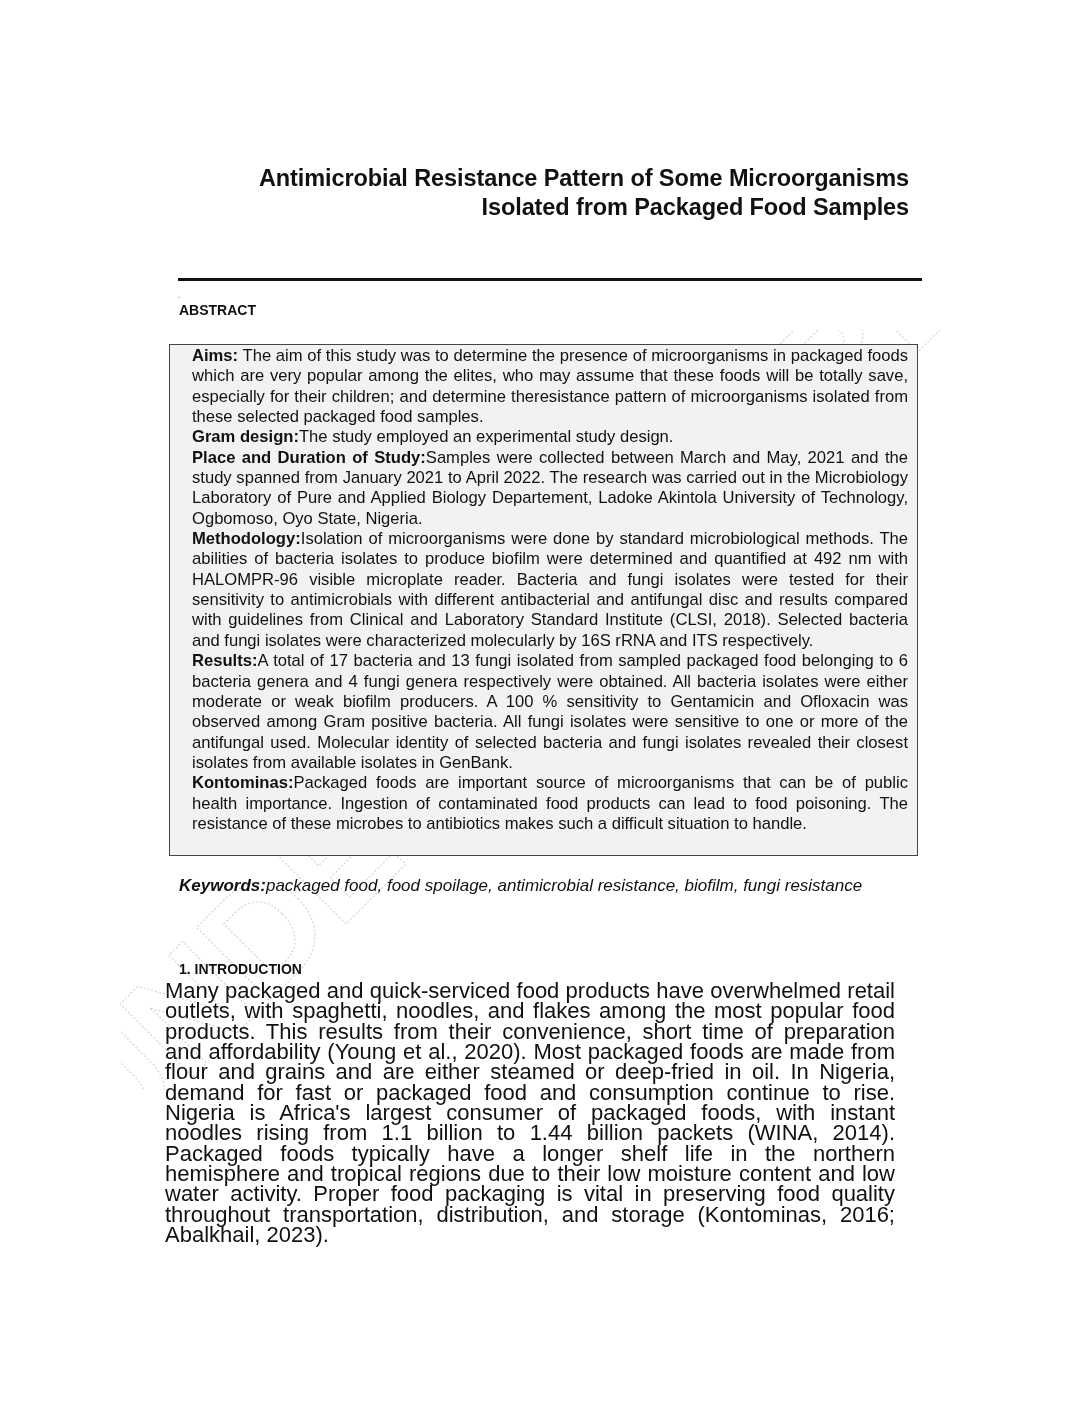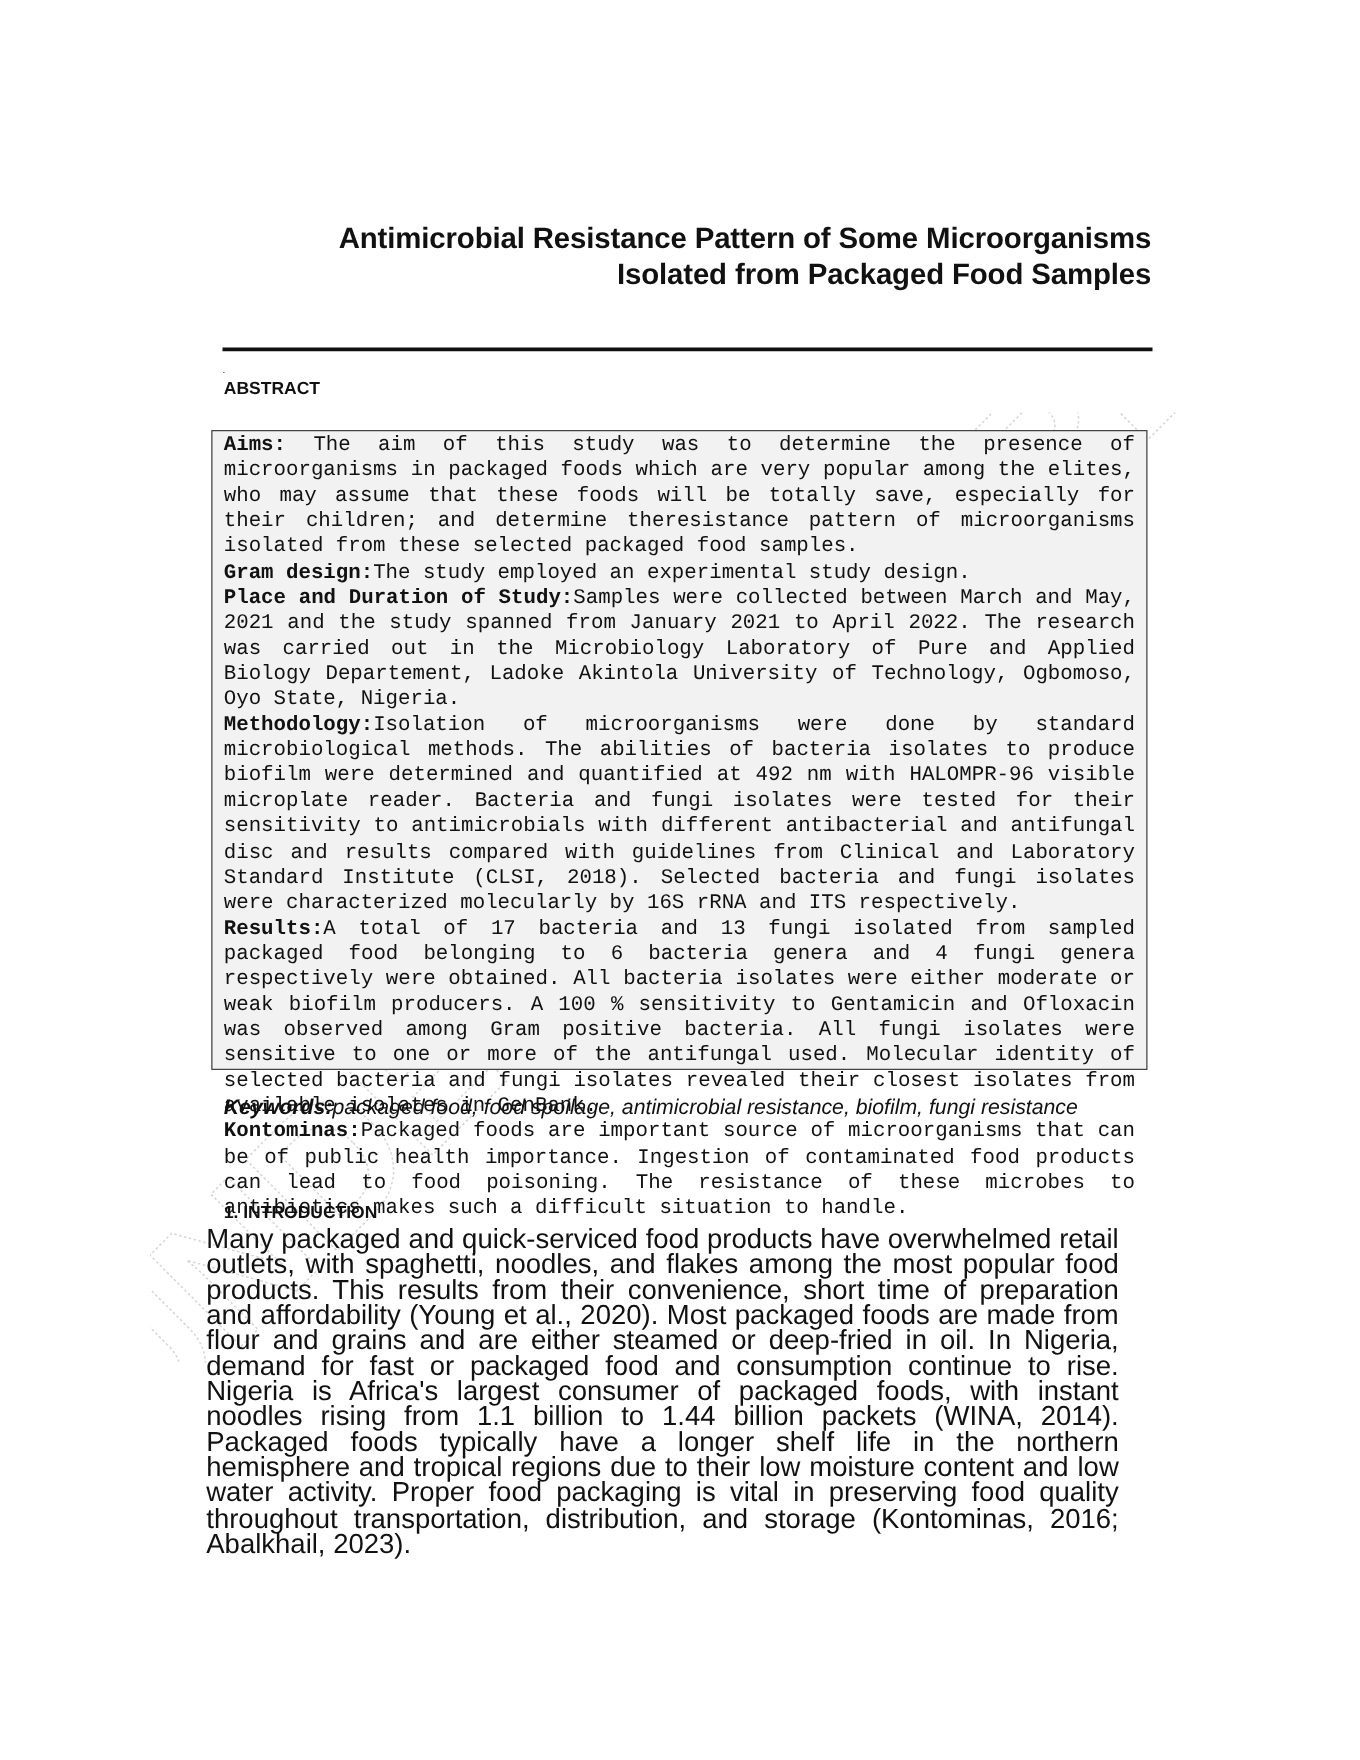--- a/index.html
+++ b/index.html
@@ -61,25 +61,24 @@
 
   .abstract-box {
     position: absolute;
     left: 169px;
     top: 344px;
     width: 749px;
     height: 512px;
     box-sizing: border-box;
     border: 1.3px solid #444;
     background: #f2f2f2;
-    padding: 1px 9px 0 9px;
+    padding: 1px 9px 0 22px;
     font-size: 16.6px;
     line-height: 20.35px;
     text-align: justify;
-    font-family: Liberation Mono, monospace;
   }
   .abstract-box p {
     margin: 0;
   }
   .lbl { font-weight: bold; }
 
   .keywords {
     position: absolute;
     left: 179px;
     top: 876px;
@@ -121,21 +120,21 @@
 </style>
 </head>
 <body>
 
 <div class="page">
 
   <svg class="watermark" viewBox="0 0 900 760" width="900" height="760">
     <text x="-40" y="760" transform="rotate(-45 60 760)">UNDER PEER REVIEW</text>
   </svg>
 
-  <h1 class="title" style="margin:12px;">
+  <h1 class="title" style="margin:0;">
     <span class="title-line">Antimicrobial Resistance Pattern of Some Microorganisms</span>
     <span class="title-line">Isolated from Packaged Food Samples</span>
   </h1>
 
   <div class="rule"></div>
   <div class="tiny-dot">.</div>
 
   <h2 class="section-heading abstract-heading" style="margin:0;">ABSTRACT</h2>
 
   <div class="abstract-box">

